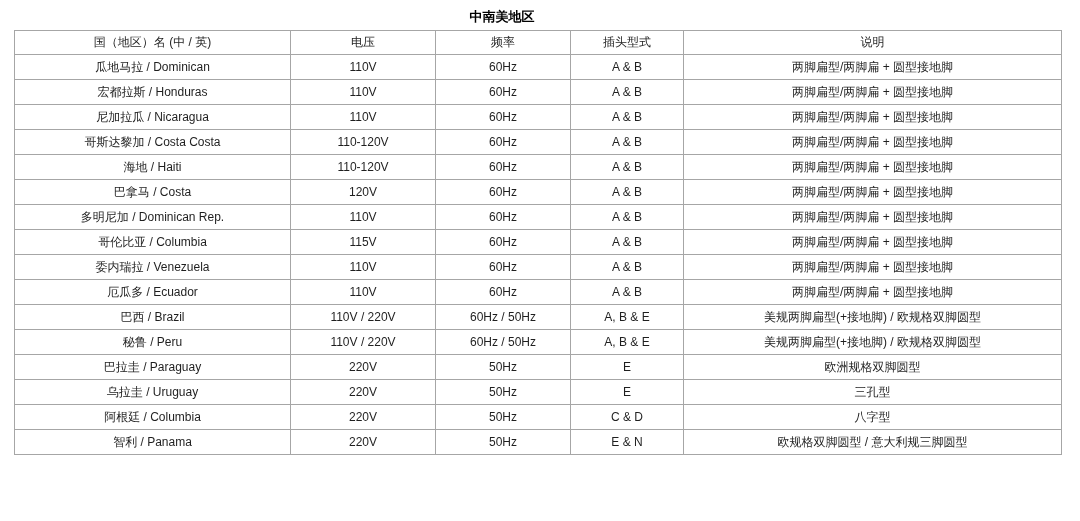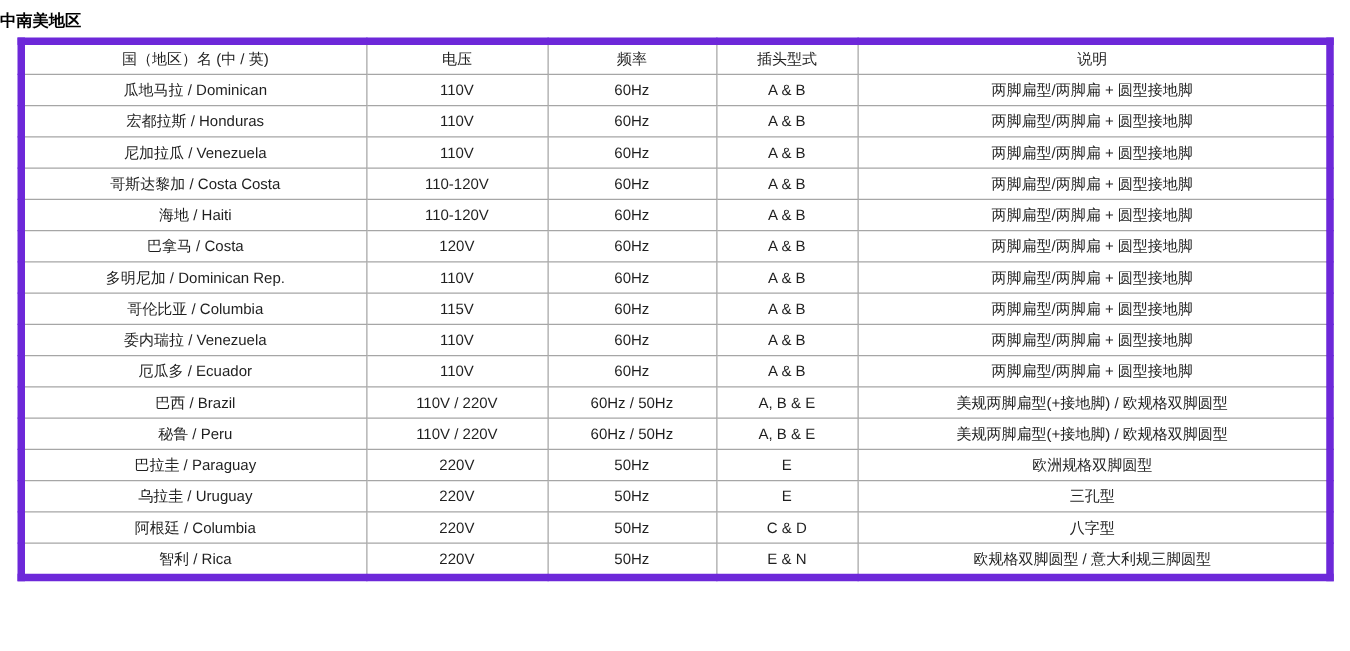--- a/index.html
+++ b/index.html
@@ -14,33 +14,34 @@
     background: #ffffff;
     font-family: "Liberation Sans", "DejaVu Sans", sans-serif;
     color: #1a1a1a;
     overflow: hidden;
   }
   .table-title {
     position: absolute;
     top: 7px;
     left: 0;
     width: 1004px;
+    text-align: center;
     font-size: 13px;
     font-weight: bold;
     color: #000000;
     line-height: 20px;
   }
   table.voltage-table {
     position: absolute;
     top: 30px;
     left: 14px;
     width: 1047px;
     border-collapse: collapse;
     table-layout: fixed;
-    border: 6px solid #6d28d9;
+    border: 1px solid #6d28d9;
     font-size: 12px;
   }
   table.voltage-table th,
   table.voltage-table td {
     border: 1px solid #a6a6a6;
     text-align: center;
     vertical-align: middle;
     padding: 0 4px;
     font-weight: normal;
     color: #1f1f1f;
@@ -87,21 +88,21 @@
           <td>两脚扁型/两脚扁 + 圆型接地脚</td>
         </tr>
         <tr>
           <td>宏都拉斯 / Honduras</td>
           <td>110V</td>
           <td>60Hz</td>
           <td>A &amp; B</td>
           <td>两脚扁型/两脚扁 + 圆型接地脚</td>
         </tr>
         <tr>
-          <td>尼加拉瓜 / Venezuela</td>
+          <td>尼加拉瓜 / Nicaragua</td>
           <td>110V</td>
           <td>60Hz</td>
           <td>A &amp; B</td>
           <td>两脚扁型/两脚扁 + 圆型接地脚</td>
         </tr>
         <tr>
           <td>哥斯达黎加 / Costa Costa</td>
           <td>110-120V</td>
           <td>60Hz</td>
           <td>A &amp; B</td>
@@ -178,21 +179,21 @@
           <td>三孔型</td>
         </tr>
         <tr>
           <td>阿根廷 / Columbia</td>
           <td>220V</td>
           <td>50Hz</td>
           <td>C &amp; D</td>
           <td>八字型</td>
         </tr>
         <tr>
-          <td>智利 / Rica</td>
+          <td>智利 / Panama</td>
           <td>220V</td>
           <td>50Hz</td>
           <td>E &amp; N</td>
           <td>欧规格双脚圆型 / 意大利规三脚圆型</td>
         </tr>
       </tbody>
   </table>
 
 </div>
 

